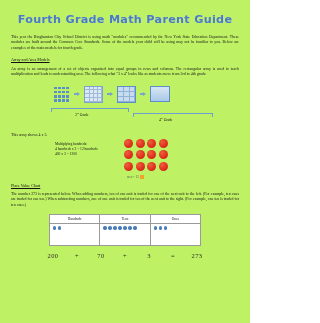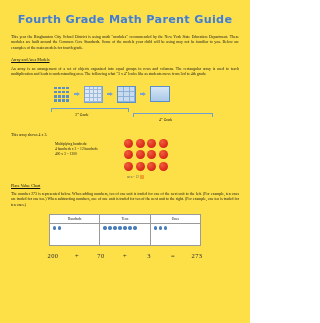--- a/index.html
+++ b/index.html
@@ -15,21 +15,21 @@
     overflow: hidden;
     position: relative;
   }
 
   .page {
     width: 250px;
     height: 323px;
     box-sizing: border-box;
     padding: 6px 11px 0 11px;
     position: relative;
-    background: #fde047;
+    background: #bef264;
   }
 
   
   .title {
     text-align: center;
     font-family: "DejaVu Sans", sans-serif;
     font-weight: bold;
     font-size: 11.2px;
     letter-spacing: 0.3px;
     color: #4a7ebb;

